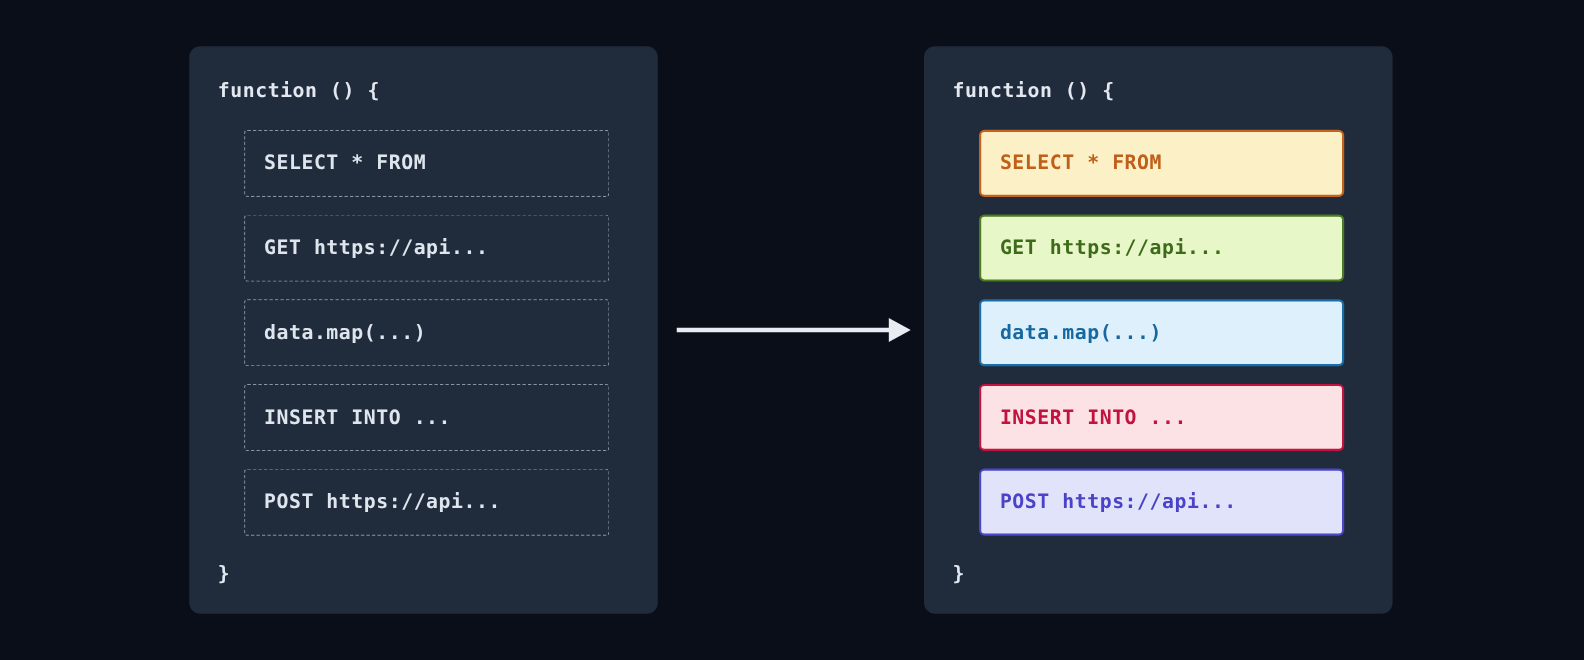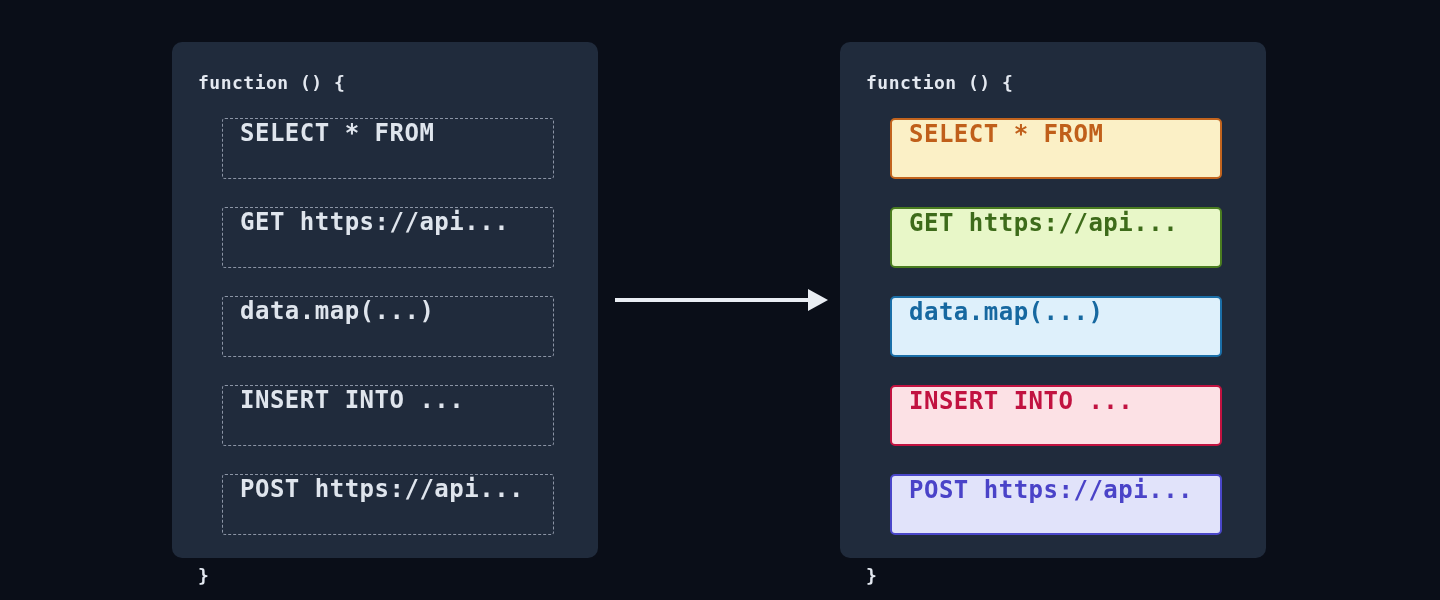--- a/index.html
+++ b/index.html
@@ -34,27 +34,27 @@
     line-height: 26px;
     letter-spacing: 0.5px;
     color: #e3e8f0;
     white-space: pre;
   }
   .boxes {
     margin: 22px 18px 0 24px;
   }
   .code-box {
     height: 61px;
-    margin-bottom: 28px;
+    margin-bottom: 16px;
     box-sizing: border-box;
     display: flex;
-    align-items: flex-start;
+    align-items: center;
     padding: 0 17px;
     font-weight: bold;
-    font-size: 24px;
+    font-size: 18px;
     letter-spacing: 0.5px;
     white-space: pre;
   }
   .left .code-box {
     border: 1.5px dashed #8b94a5;
     border-radius: 3px;
     color: #dfe5ed;
     background: transparent;
   }
   .right .code-box {

